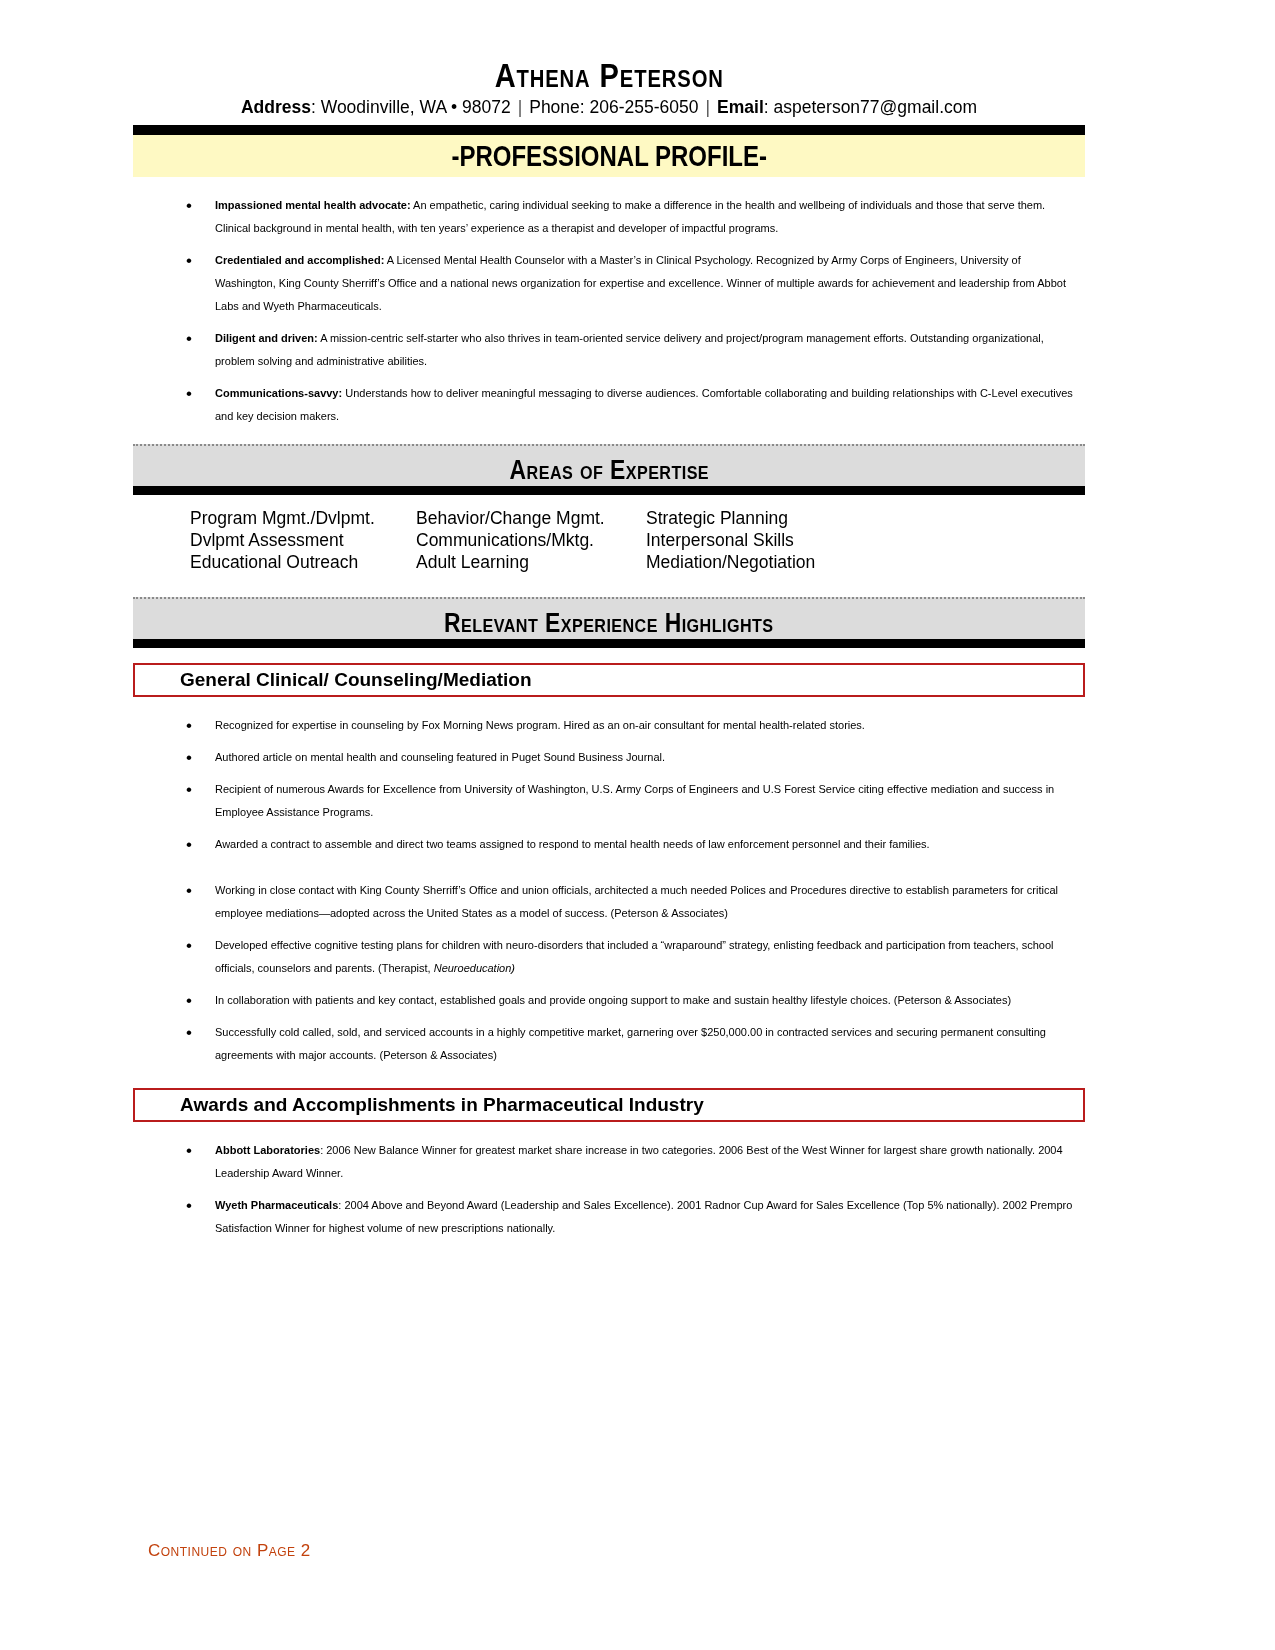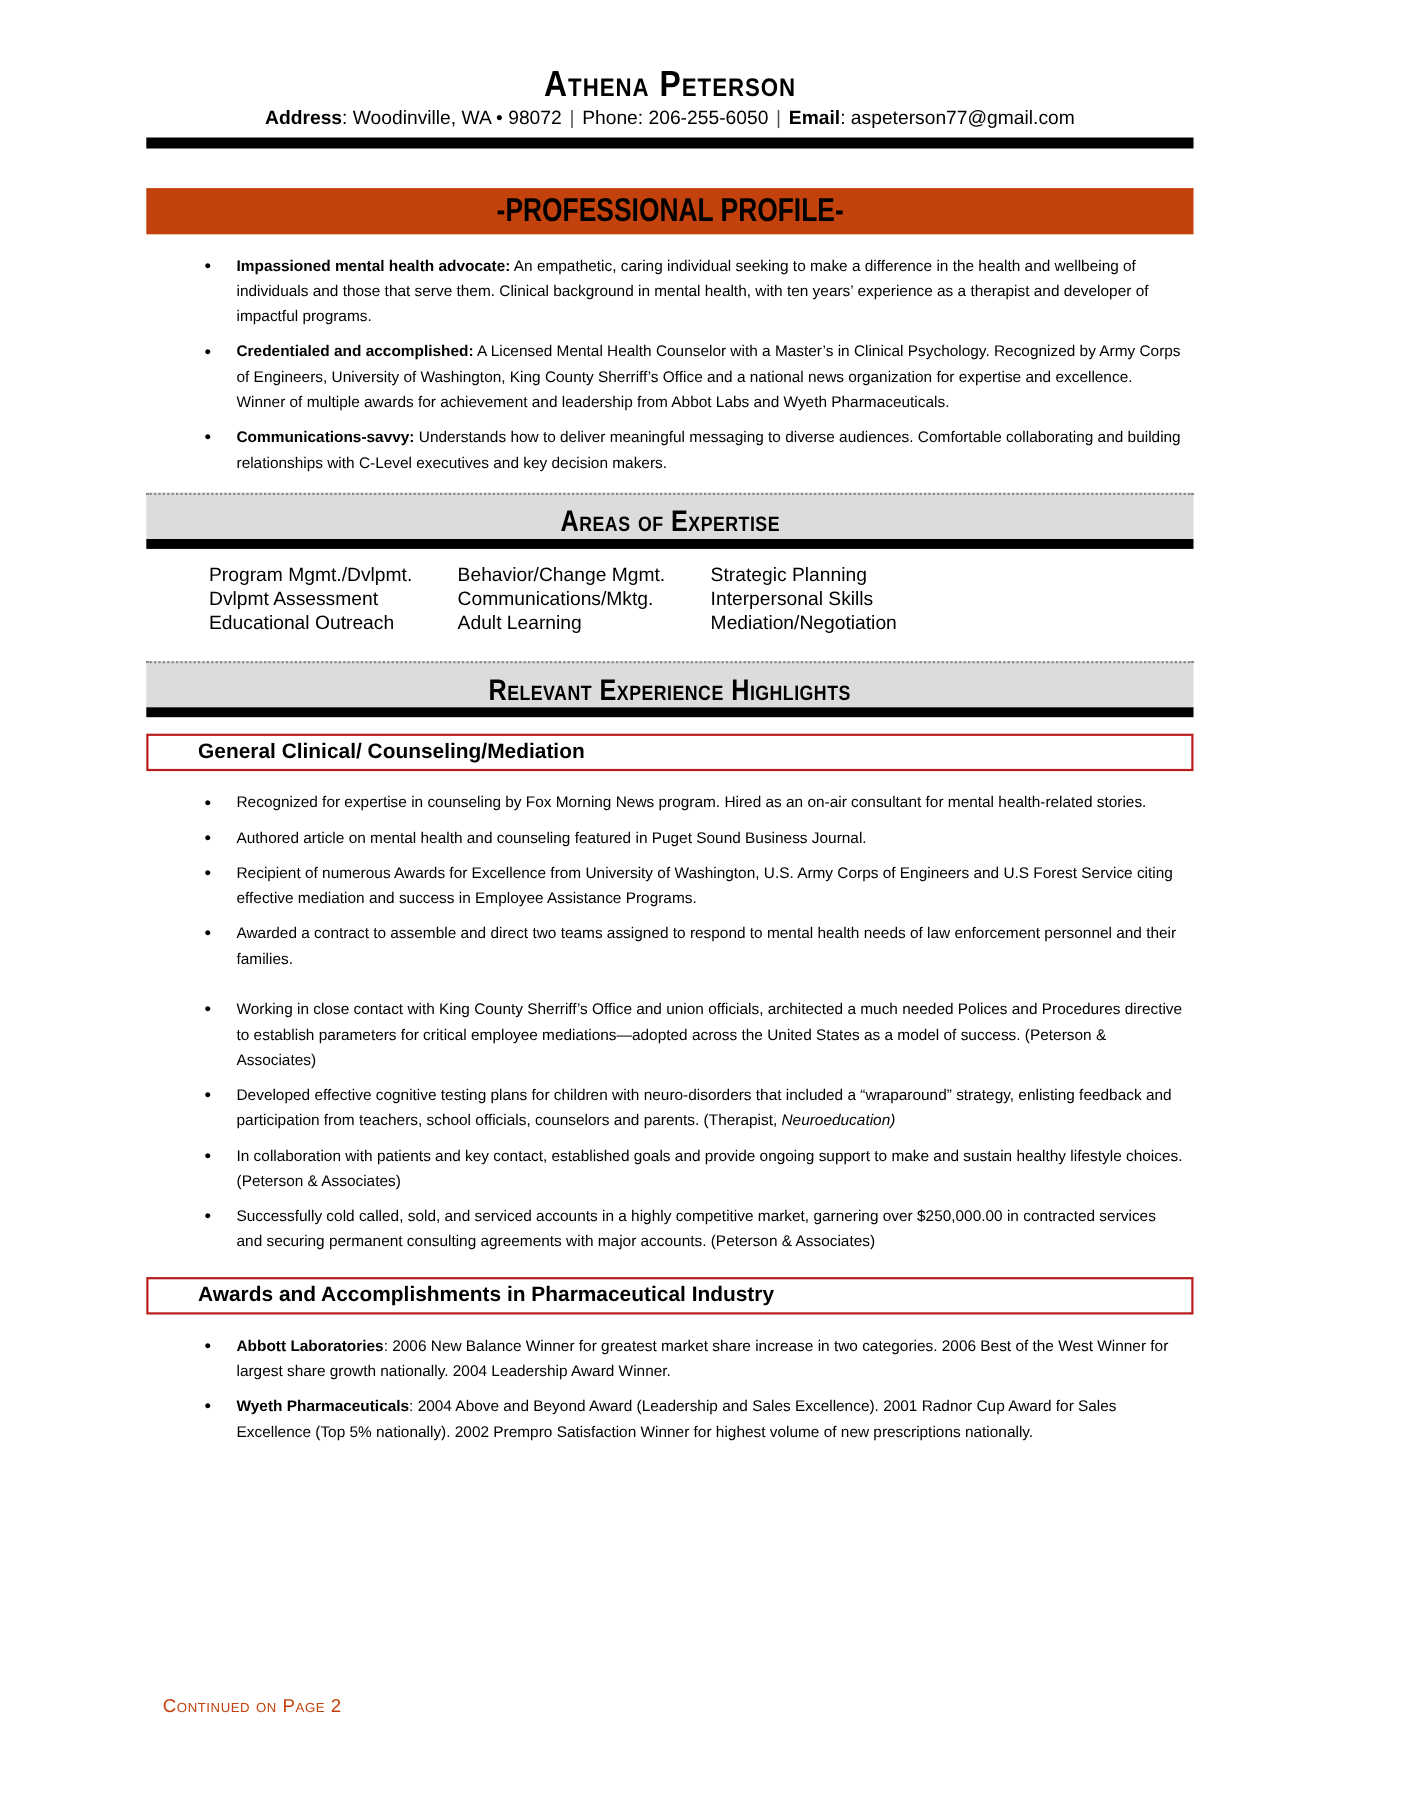--- a/index.html
+++ b/index.html
@@ -21,42 +21,42 @@
   .contact{
     text-align:center;font-size:17.5px;line-height:21px;margin-top:3px;
     white-space:nowrap;
   }
   .contact .lbl{font-weight:bold;}
   .contact .pipe{color:#555;padding:0 7px;}
 
   
   .black-bar{height:10px;background:#000;margin-top:7px;}
   .gray-bar{
-    background:#c2410c;height:42px;display:flex;align-items:center;justify-content:center;margin-top:36px;
+    background:#fef9c3;height:42px;display:flex;align-items:center;justify-content:center;
   }
   .gray-bar .bar-title{
     display:inline-block;font-weight:bold;font-size:30px;
     transform:scaleX(0.8);transform-origin:center;white-space:nowrap;
   }
   .section-bar{
     margin-top:10px;border-top:2px dotted #8a8a8a;background:#dcdcdc;height:40px;
     display:flex;align-items:flex-end;justify-content:center;
   }
   .section-bar .bar-title{
     display:inline-block;font-weight:bold;font-size:27px;
     font-variant:small-caps;letter-spacing:0.5px;
     transform:scaleX(0.85);transform-origin:center;white-space:nowrap;
   }
   .section-bar-black{height:9px;background:#000;}
 
   
   ul.bullets{list-style:none;margin:0;padding:8px 0 6px 0;}
   ul.bullets li{
     position:relative;padding-left:82px;padding-right:8px;
-    font-size:14px;line-height:23px;margin-top:9px;
+    font-size:11px;line-height:23px;margin-top:9px;
   }
   ul.bullets li::before{
     content:"\2022";position:absolute;left:53px;top:0;font-size:17px;
   }
   .seg-b{font-weight:bold;}
   .seg-i{font-style:italic;}
 
   
   .expertise{
     display:grid;grid-template-columns:226px 230px 214px auto;
@@ -89,20 +89,21 @@
       <span class="lbl">Address</span><span>: Woodinville, WA • 98072</span><span class="pipe">|</span><span>Phone: 206-255-6050</span><span class="pipe">|</span><span class="lbl">Email</span><span>: aspeterson77@gmail.com</span>
     </div>
 
     <div class="black-bar"></div>
     <div class="gray-bar">
       <span class="bar-title">-PROFESSIONAL PROFILE-</span>
     </div>
     <ul class="bullets" id="profile-list">
         <li><span class="seg-b">Impassioned mental health advocate:</span><span> An empathetic, caring individual seeking to make a difference in the health and wellbeing of individuals and those that serve them.  Clinical background in mental health, with ten years’ experience as a therapist and developer of impactful programs.</span></li>
         <li><span class="seg-b">Credentialed and accomplished:</span><span> A Licensed Mental Health Counselor with a Master’s in Clinical Psychology. Recognized by Army Corps of Engineers, University of Washington, King County Sherriff’s Office and a national news organization for expertise and excellence. Winner of multiple awards for achievement and leadership from Abbot Labs and Wyeth Pharmaceuticals.</span></li>
+        <li><span class="seg-b">Diligent and driven:</span><span>  A mission-centric self-starter who also thrives in team-oriented service delivery and project/program management efforts. Outstanding organizational, problem solving and administrative abilities.</span></li>
         <li><span class="seg-b">Communications-savvy:</span><span> Understands how to deliver meaningful messaging to diverse audiences. Comfortable collaborating and building relationships with C-Level executives and key decision makers.</span></li>
       </ul>
 
     <div class="section-bar">
       <span class="bar-title">Areas of Expertise</span>
     </div>
     <div class="section-bar-black"></div>
     <div class="expertise" id="expertise-grid">
         <div class="col">
           <div>Program Mgmt./Dvlpmt.</div>

